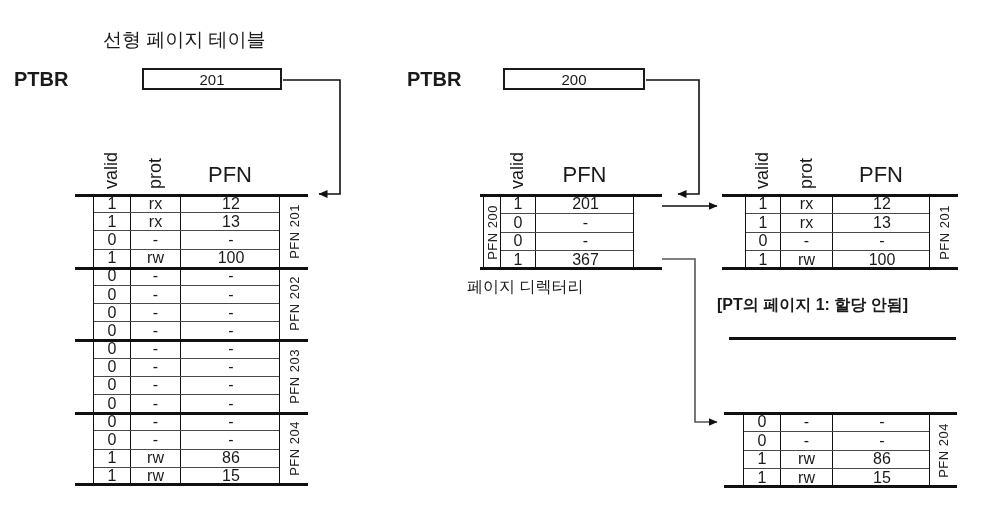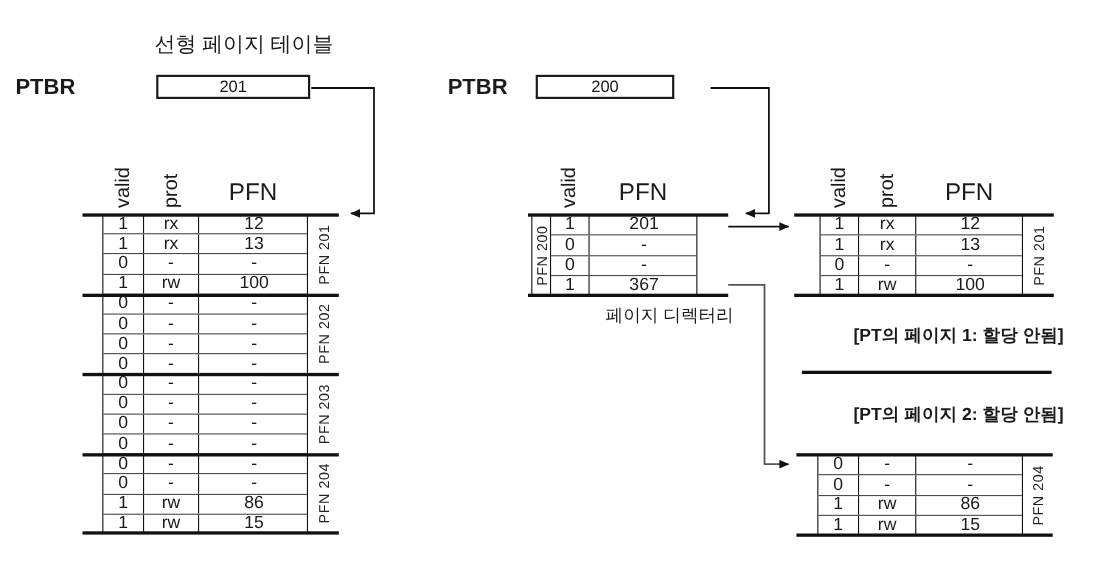--- a/index.html
+++ b/index.html
@@ -1,21 +1,21 @@
 <!DOCTYPE html>
 <html><head>
 <meta charset="utf-8">
 <style>
   html,body { margin:0; padding:0; background:#fff; }
   .canvas {
     position:relative; width:1001px; height:516px; background:#ffffff;
     font-family:"Liberation Sans", sans-serif; color:#1a1a1a; overflow:hidden;
   }
   .abs { position:absolute; }
-  .ctr { text-align:right; }
+  .ctr { text-align:left; }
   .title { font-size:19px; white-space:nowrap; }
   .ptbr-label { font-size:20px; font-weight:bold; line-height:24px; }
   .ptbr-box {
     border:2px solid #1a1a1a; box-sizing:border-box;
     display:flex; align-items:center; justify-content:center; font-size:15px;
   }
   .caption { font-size:16px; white-space:nowrap; }
   .note { font-size:16px; font-weight:bold; white-space:nowrap; }
   .sep { background:#111; }
   .tbl { position:absolute; }
@@ -52,21 +52,21 @@
 <div class="canvas">
 
   <div class="abs title ctr" style="left:103px; top:27px; width:200px;">선형 페이지 테이블</div>
 
   <div class="abs ptbr-label" style="left:14px; top:67px;">PTBR</div>
   <div class="abs ptbr-box" style="left:142px; top:68px; width:140px; height:22px;">
     <span>201</span>
   </div>
 
   <div class="abs ptbr-label" style="left:407px; top:67px;">PTBR</div>
-  <div class="abs ptbr-box" style="left:487px; top:68px; width:126px; height:22px;">
+  <div class="abs ptbr-box" style="left:503px; top:68px; width:142px; height:22px;">
     <span>200</span>
   </div>
 
   <div class="tbl" style="left: 75px; top: 195px; width: 233px; height: 290px;">
       <div class="grid" style="left: 18px; width: 187px;">
         <div class="row">
           <div class="cell vr" style="flex: 0 0 37px; width: 37px;">1</div>
           <div class="cell vr" style="flex: 0 0 50px; width: 50px;">rx</div>
           <div class="cell" style="flex: 0 0 100px; width: 100px;">12</div>
         </div>
@@ -263,21 +263,20 @@
       <div class="thick" style="top: 72px;"></div>
       <div class="glabel" style="left: 206px; width: 27px; top: 0px; height: 74px;">
         <span class="rot">PFN 204</span>
       </div>
     </div>
 
   <div class="abs caption ctr" style="left:467px; top:277px; width:200px;">페이지 디렉터리</div>
 
   <div class="abs note ctr" style="left:717px; top:295px; width:250px;">[PT의 페이지 1: 할당 안됨]</div>
   <div class="abs sep" style="left:729px; top:337px; width:227px; height:3px;"></div>
-  <div class="abs note ctr" style="left:717px; top:367px; width:250px;">[PT의 페이지 2: 할당 안됨]</div>
 
   <svg class="abs" width="1001" height="516" style="left:0; top:0; z-index:4; pointer-events:none;">
     <defs>
       <marker id="ah" markerWidth="10" markerHeight="8" refX="8.5" refY="4" orient="auto" markerUnits="userSpaceOnUse">
         <path d="M0 0 L9 4 L0 8 Z" fill="#111"></path>
       </marker>
     </defs>
     <path d="M283 80 H340 V194 H319" fill="none" stroke="#111" stroke-width="1.6" marker-end="url(#ah)"></path>
     <path d="M646 80 H699 V194 H678" fill="none" stroke="#111" stroke-width="1.6" marker-end="url(#ah)"></path>
     <path d="M662 206 H717" fill="none" stroke="#111" stroke-width="1.6" marker-end="url(#ah)"></path>

